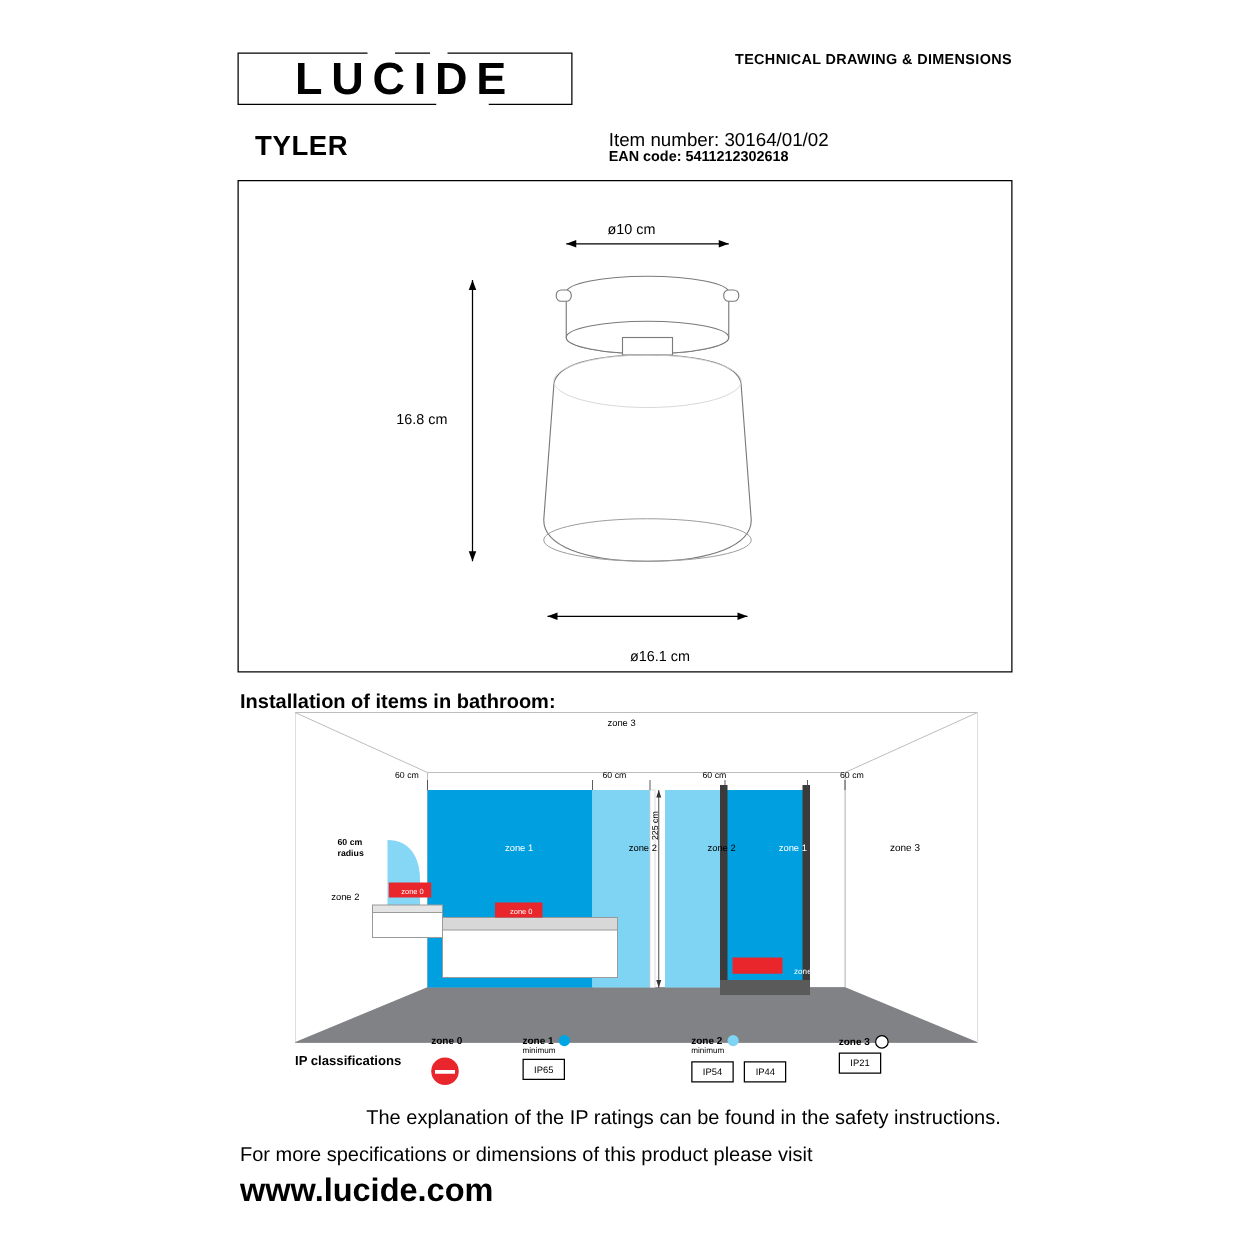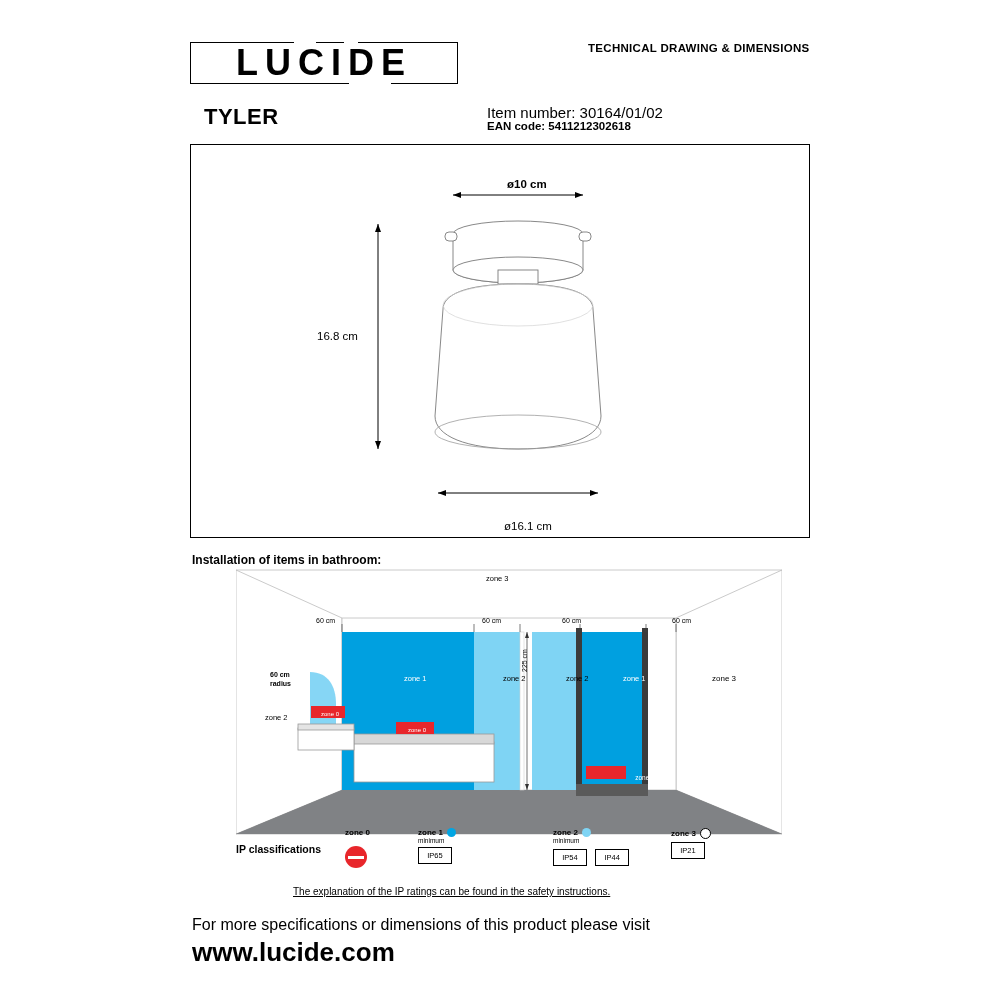--- a/index.html
+++ b/index.html
@@ -90,30 +90,30 @@
     border: 1.2px solid #000;
     box-sizing: border-box;
   }
 
   .dim-label {
     position: absolute;
     font-size: 11.5px;
     color: #000;
     white-space: nowrap;
   }
-  .top-dim   { left: 507px; top: 178px; font-weight: bold; }
+  .top-dim   { left: 486px; top: 178px; }
   .height-dim{ left: 317px; top: 330px; }
   .bottom-dim{ left: 504px; top: 520px; }
 
   
   .install-title {
     position: absolute;
     left: 192px;
     top: 553px;
-    font-size: 12px;
+    font-size: 16px;
     font-weight: bold;
   }
   .bathroom-frame {
     position: absolute;
     left: 236px;
     top: 566px;
     width: 546px;
     height: 306px;
   }
 
@@ -170,22 +170,21 @@
     position: absolute;
     left: 3px; top: 9.5px;
     width: 16px; height: 3.5px;
     background: #fff;
   }
 
   .ip-explain {
     position: absolute;
     left: 293px;
     top: 886px;
-    font-size: 10px;
-    text-decoration: underline;
+    font-size: 16px;
   }
 
   .footer-1 {
     position: absolute;
     left: 192px;
     top: 916px;
     font-size: 16px;
     font-weight: normal;
   }
   .footer-2 {

